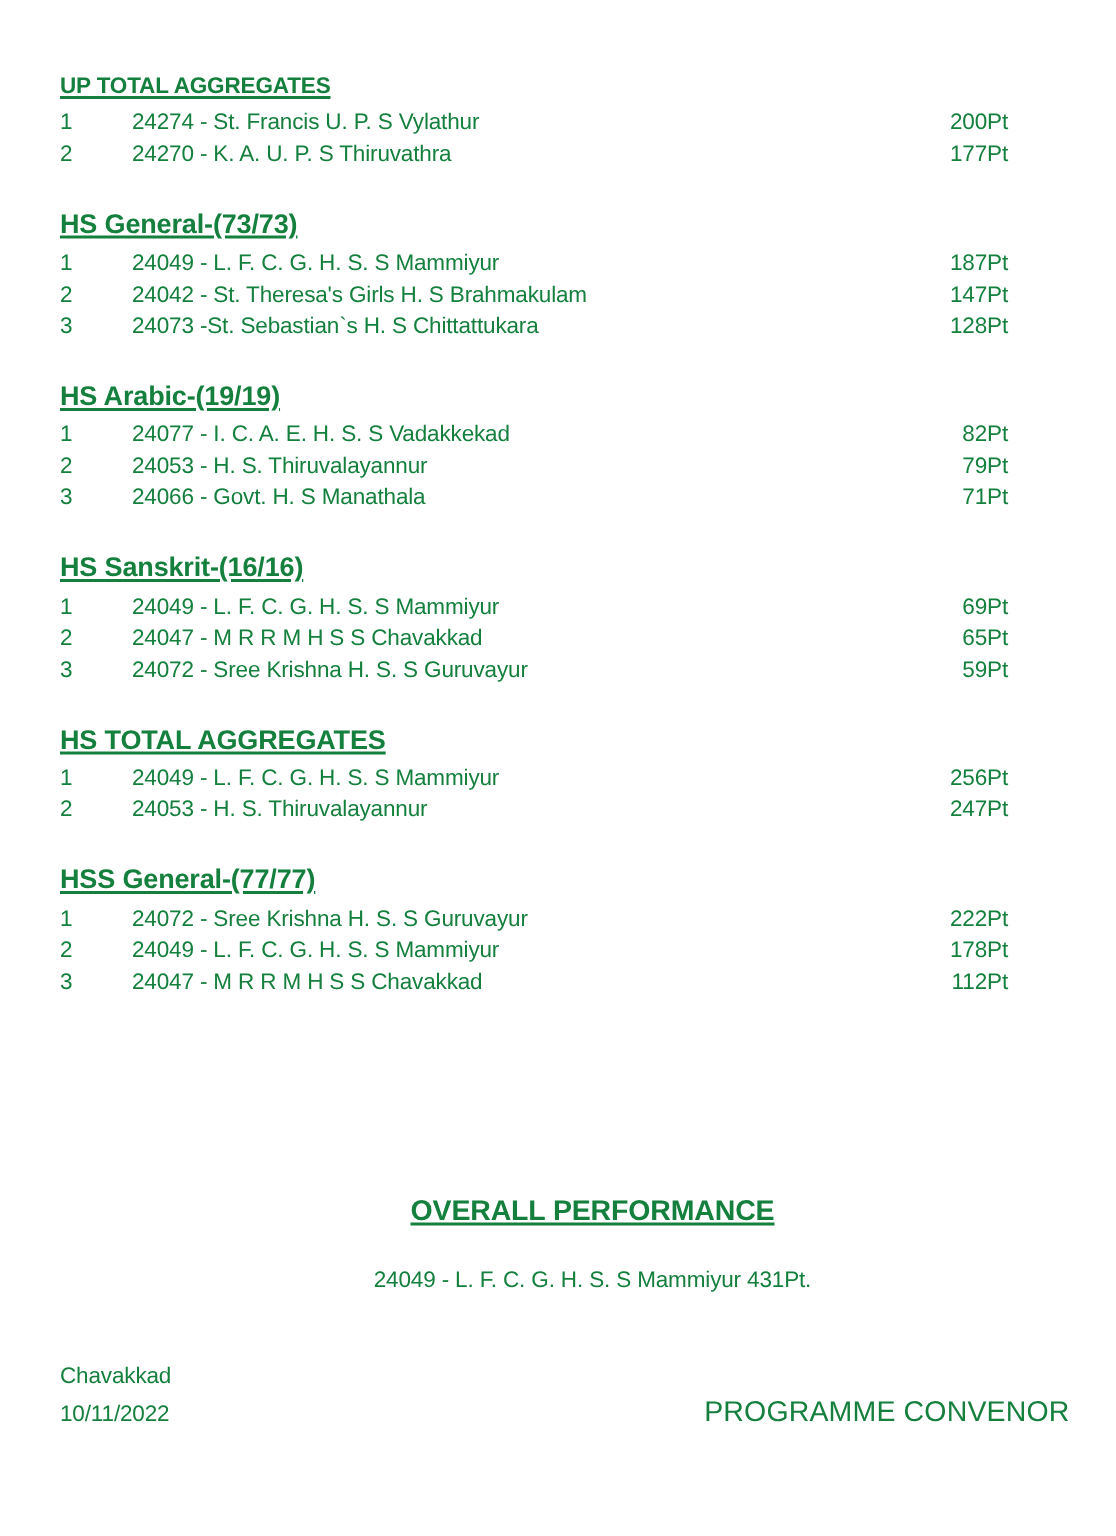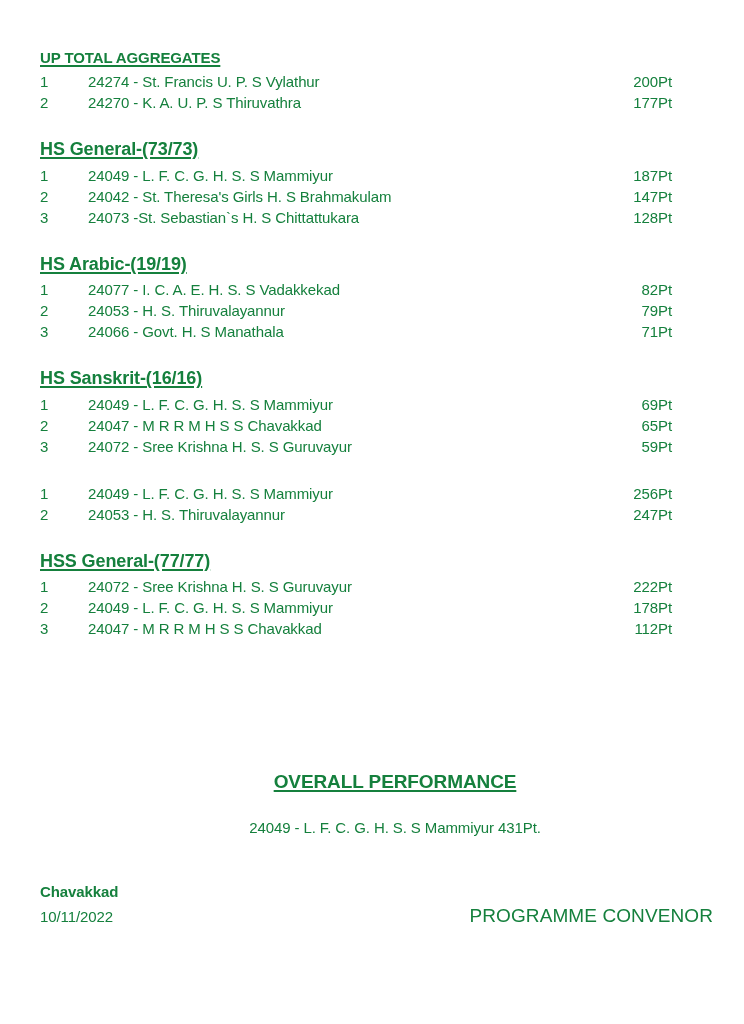--- a/index.html
+++ b/index.html
@@ -46,21 +46,21 @@
     text-decoration-thickness: 1.5px;
     text-underline-offset: 2px;
   }
   .overall-winner { margin-top: 26px; font-size: 15px; }
 
   .footer {
     margin-top: 44px;
     padding: 0 31px 0 40px;
     font-size: 15px;
   }
-  .footer-place { line-height: 24px; font-weight: bold; }
+  .footer-place { line-height: 24px; }
   .footer-line2 {
     display: flex;
     justify-content: space-between;
     align-items: baseline;
     line-height: 24px;
   }
   .footer-signature { font-weight: normal; font-size: 19px; letter-spacing: 0.1px; text-align: center; }
 </style>
 </head>
 <body>
@@ -147,20 +147,21 @@
 
   <div class="row">
     <span class="rank">3</span>
     <span class="school">24072 - Sree Krishna H. S. S Guruvayur</span>
     <span class="points">59Pt</span>
   </div>
 </div>
   </section>
 
   <section class="section">
+    <div class="section-heading">HS TOTAL AGGREGATES</div>
     <div class="rows">
   <div class="row">
     <span class="rank">1</span>
     <span class="school">24049 - L. F. C. G. H. S. S Mammiyur</span>
     <span class="points">256Pt</span>
   </div>
 
   <div class="row">
     <span class="rank">2</span>
     <span class="school">24053 - H. S. Thiruvalayannur</span>

